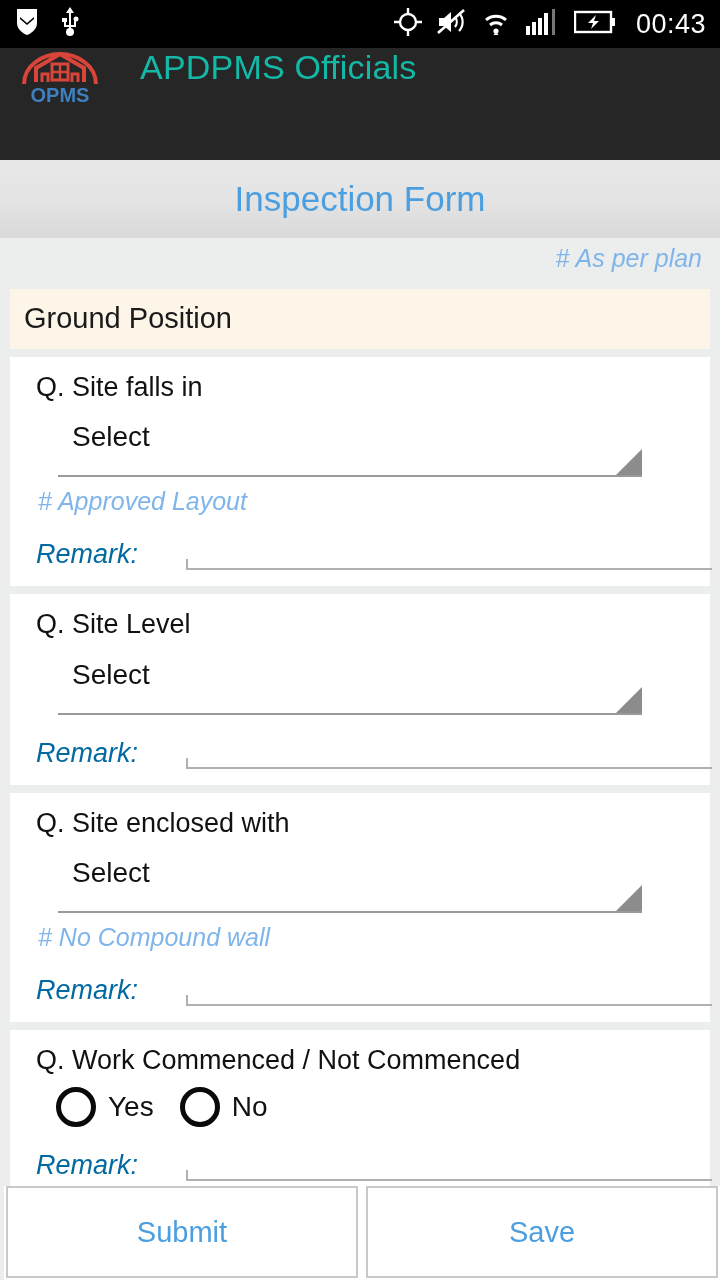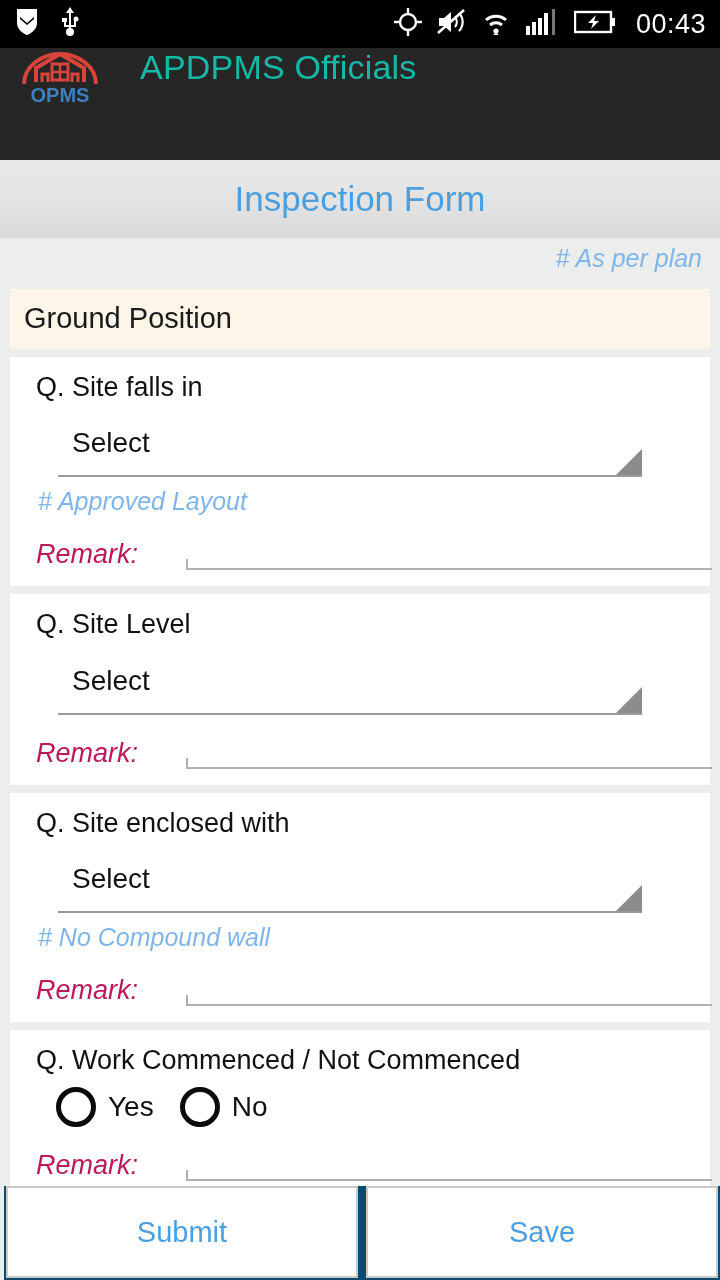--- a/index.html
+++ b/index.html
@@ -57,41 +57,41 @@
 
   .card{
     background:#fff; margin:8px 10px 0 10px; padding:14px 14px 16px 26px;
   }
   .q-text{ font-size:27px; color:#111; line-height:1.2; }
 
   .spinner{
     margin:18px 0 0 22px; position:relative; width:584px; height:56px;
   }
   .spinner-value{
-    font-size:28px; color:#111; position:absolute; left:14px; top:6px;
+    font-size:28px; color:#111; position:absolute; left:14px; top:0;
   }
   .spinner-underline{
     position:absolute; left:0; right:0; bottom:0; height:2px; background:#9a9a9a;
   }
   .spinner-arrow{
     position:absolute; right:0; bottom:2px;
     width:0; height:0;
     border-left:26px solid transparent;
     border-bottom:26px solid #8c8c8c;
   }
 
   .inline-hint{
     color:#7fb5ea; font-size:25px; font-style:italic; margin:10px 0 0 2px;
   }
 
   .remark-row{
     display:flex; align-items:flex-end; margin-top:20px;
   }
   .remark-label{
-    font-size:27px; font-style:italic; color:#be185d; flex:none;
+    font-size:27px; font-style:italic; color:#0369a1; flex:none;
   }
   .remark-input{
     flex:1; margin-left:48px; height:34px; position:relative;
   }
   .remark-input::after{
     content:""; position:absolute; left:0; right:-16px; bottom:0;
     height:2px; background:#b0b0b0;
   }
   .remark-input::before{
     content:""; position:absolute; left:0; bottom:0; width:2px; height:11px;
@@ -105,21 +105,21 @@
     border:5px solid #0a0a0a; background:#fff; flex:none;
   }
   .radio-label{ font-size:28px; color:#111; margin-left:12px; }
 
   
   .section-header.cut{ margin-top:8px; }
 
   
   .buttonbar{
     position:absolute; left:4px; right:0; bottom:0; height:94px;
-    display:flex; gap:8px; padding:0 2px 2px 2px; background:#0c4a6e;
+    display:flex; gap:8px; padding:0 2px 2px 2px; background:#ffffff;
   }
   .btn{
     flex:1; background:#fff; border:2px solid #c9c9c9;
     display:flex; align-items:center; justify-content:center;
     color:#4b9fe0; font-size:29px;
   }
 </style>
 </head>
 <body>
 

